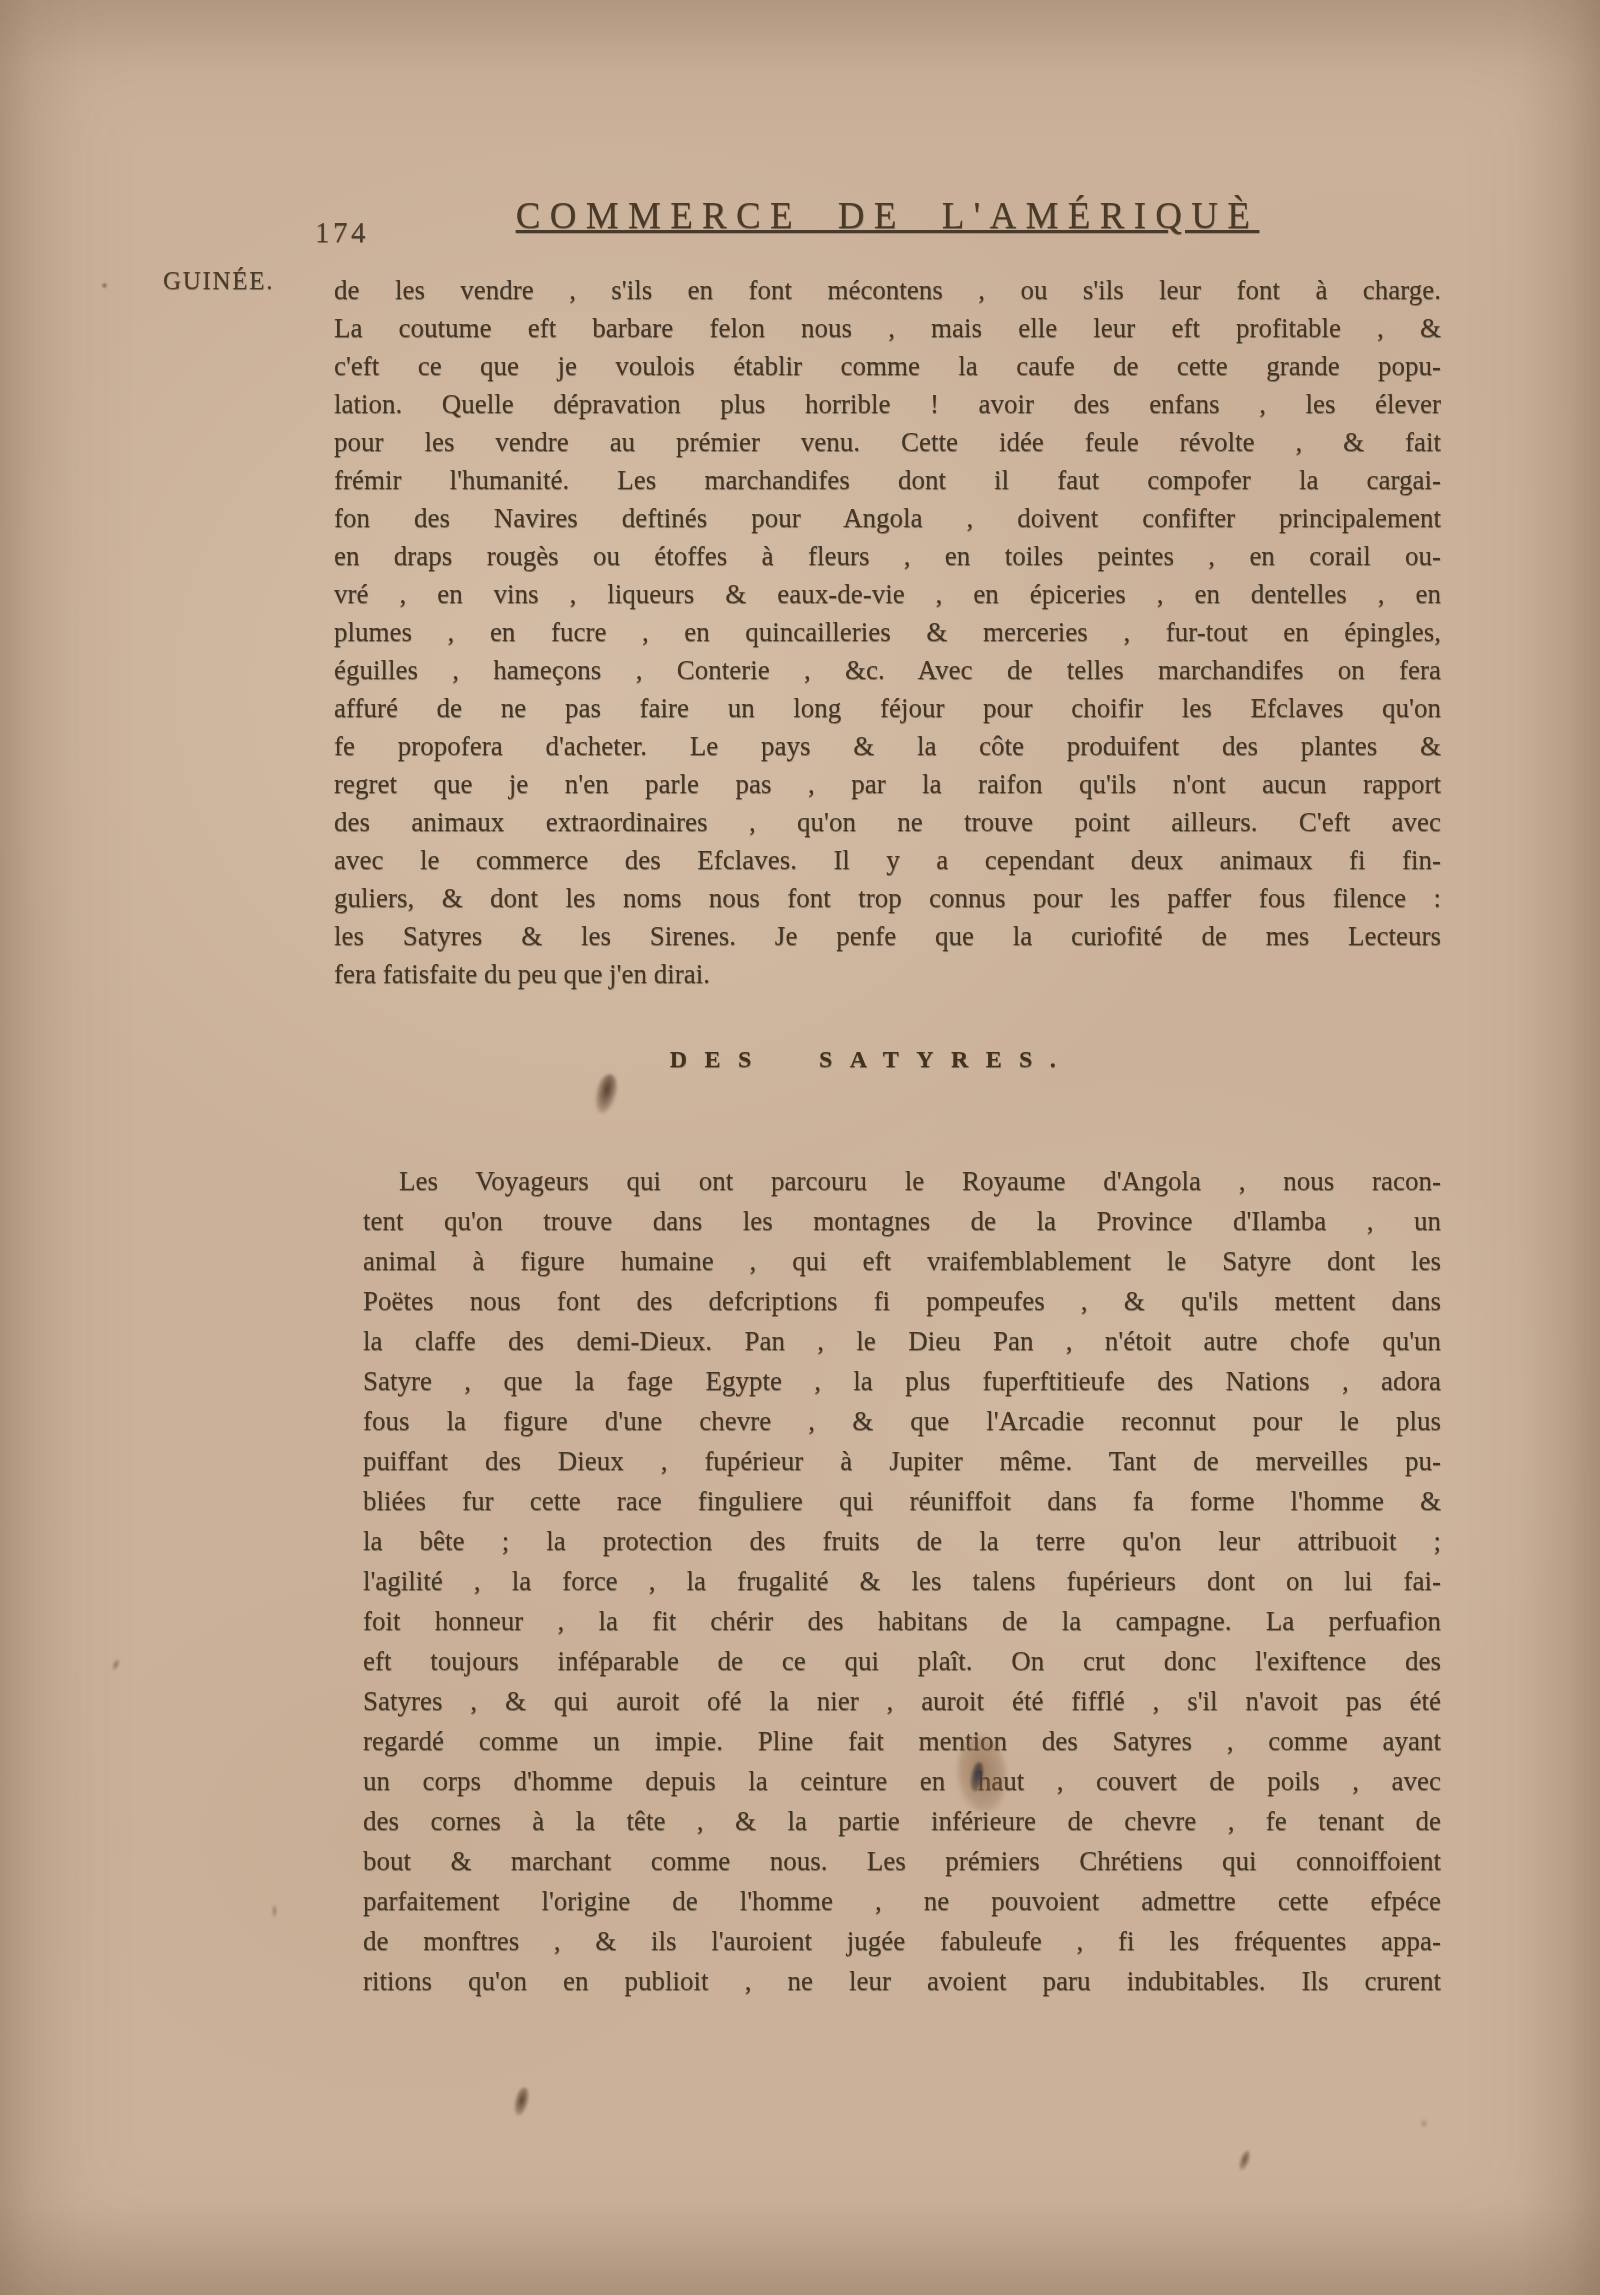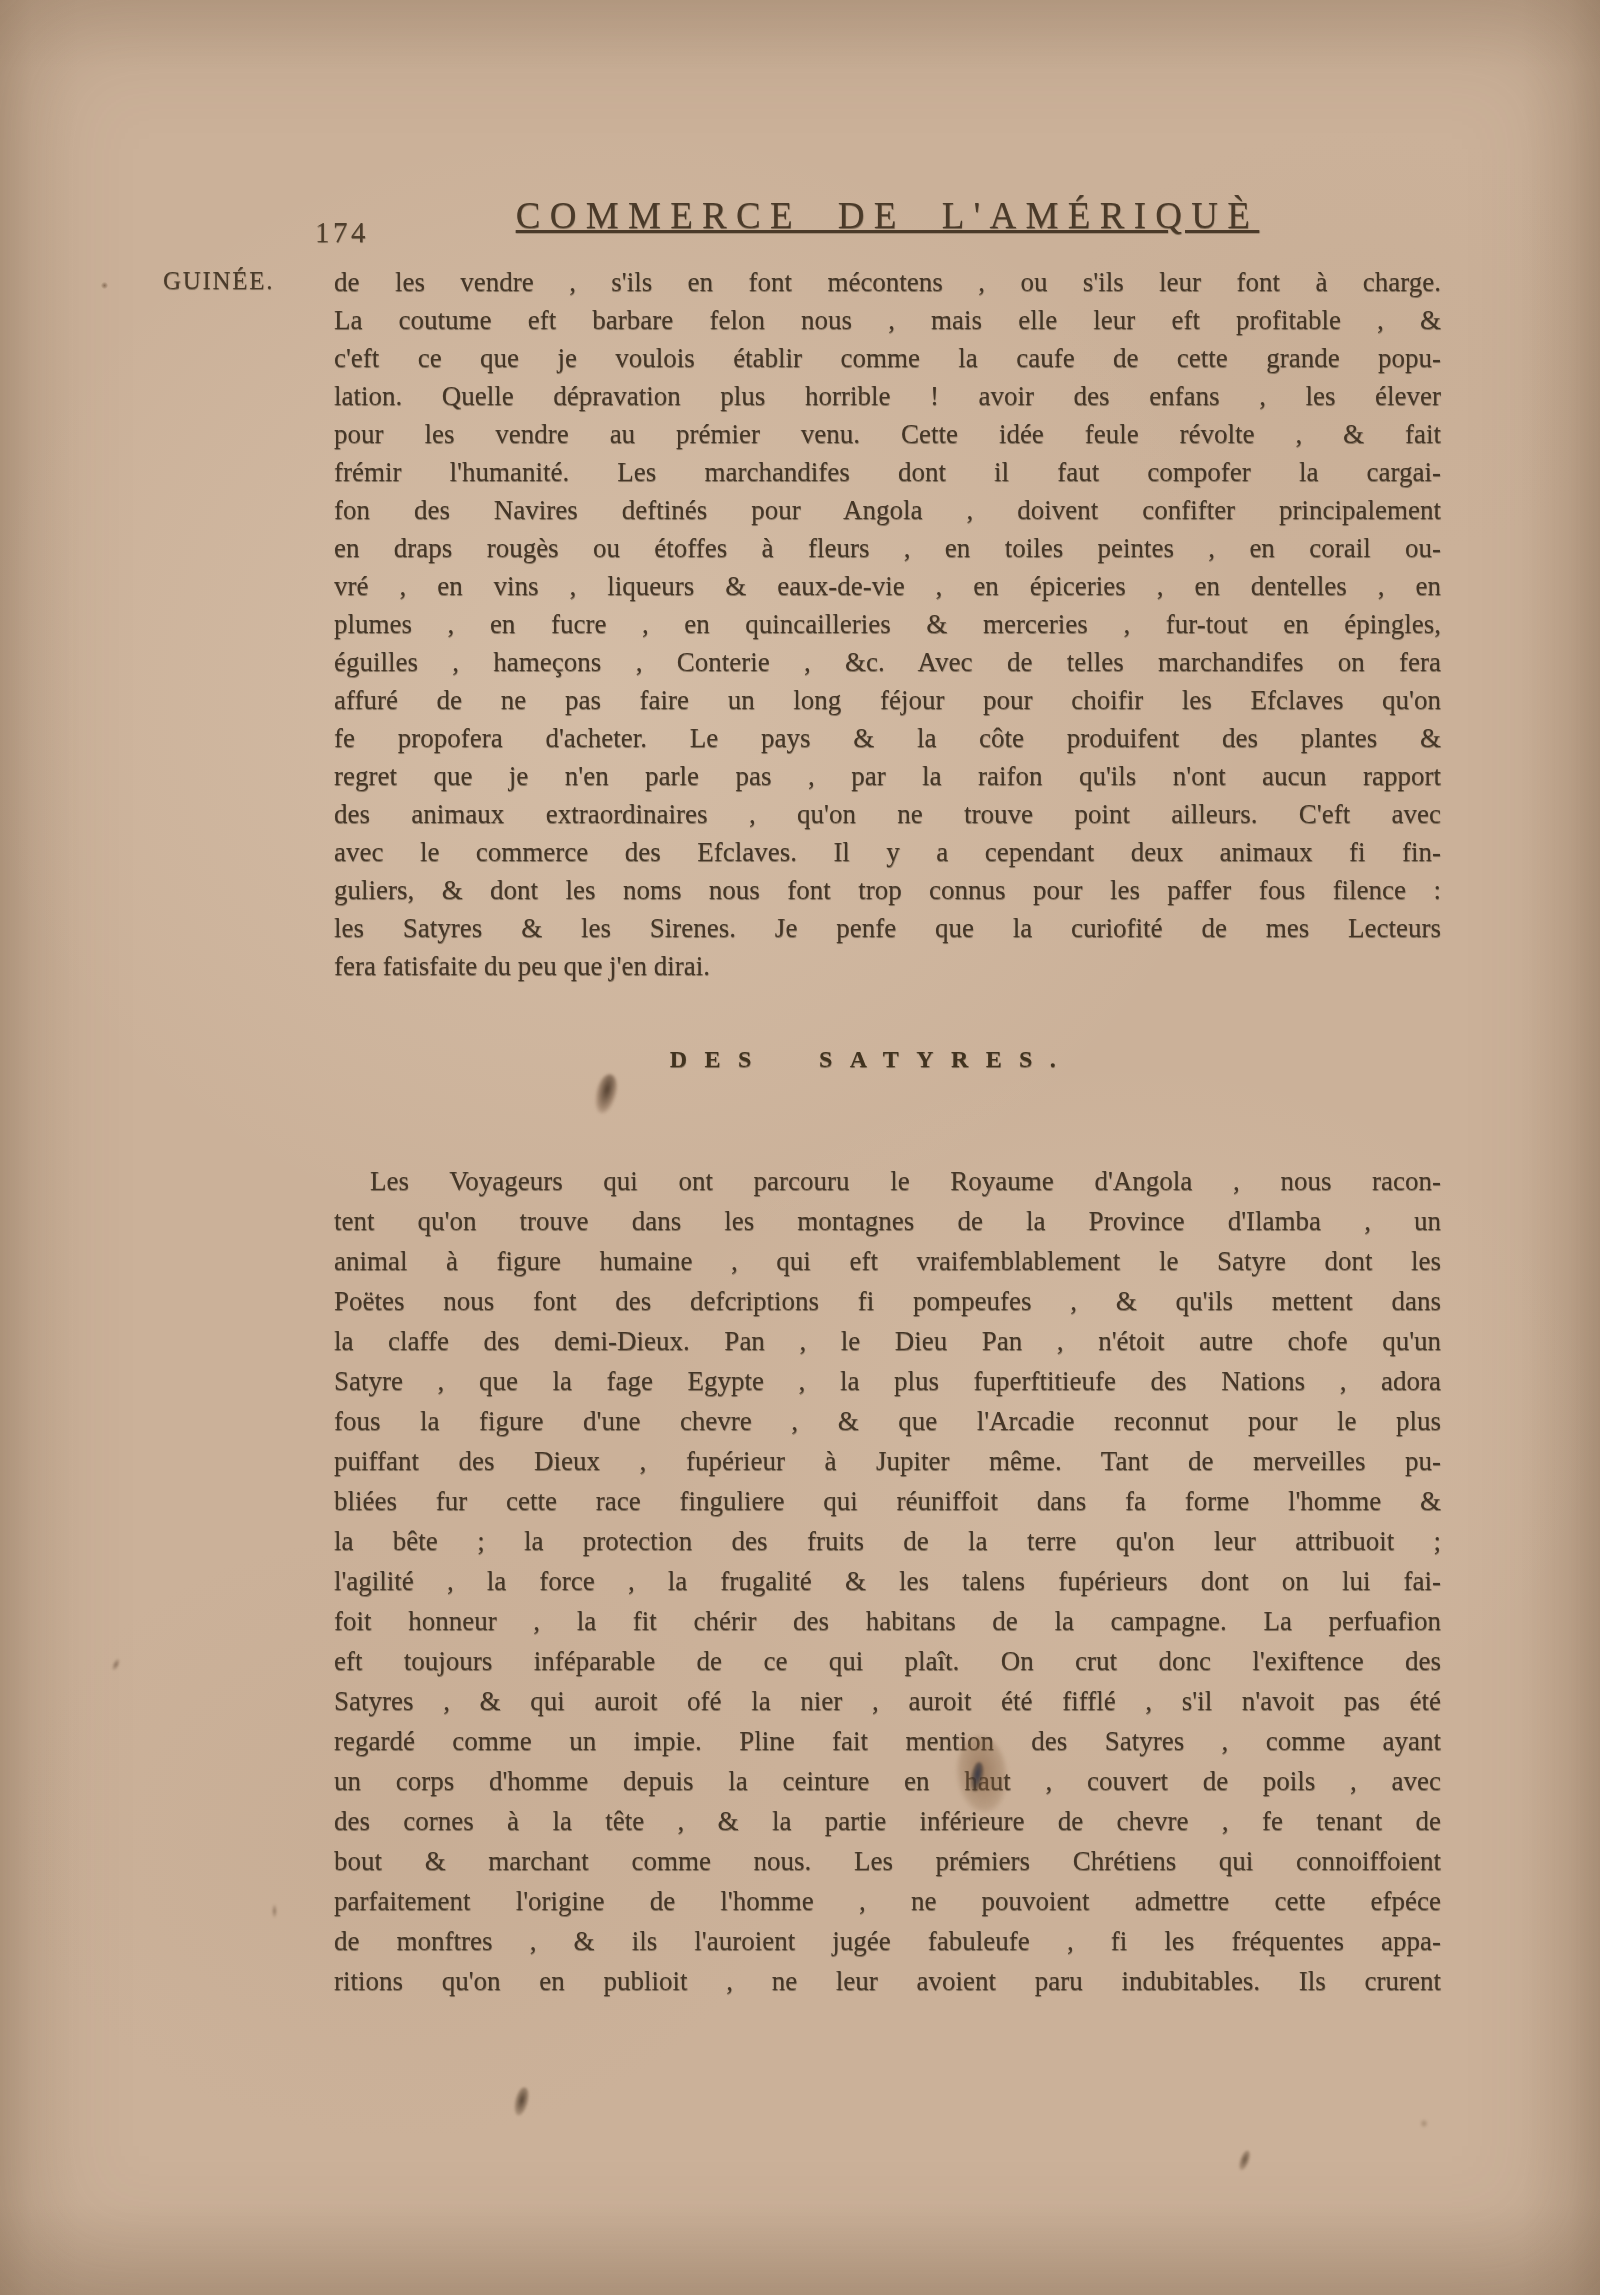--- a/index.html
+++ b/index.html
@@ -47,25 +47,25 @@
     font-size: 25px; letter-spacing: 1.7px; color: #4a3b2a;
   }
 
   .para { position: absolute; left: 334px; width: 1107px; }
   .para .line {
     text-align: justify;
     text-align-last: justify;
     font-size: 27px;
     white-space: normal;
   }
-  .para1 { top: 263px; }
+  .para1 { top: 271px; }
   .para1 .line { line-height: 38px; height: 38px; }
   .para1 .line:last-child { text-align-last: left; font-family: Liberation Serif, serif; }
   .para2 { top: 1161px; }
-  .para2 .line { line-height: 40px; height: 40px; }
+  .para2 .line { line-height: 40px; height: 40px; margin-left: 29px; }
   .para2 .line:first-child { text-indent: 36px; }
 
   .section-heading {
     position: absolute; left: 318px; top: 1046px; width: 1107px;
     margin: 0; text-align: center; font-weight: bold;
     font-size: 24px; letter-spacing: 17.4px; word-spacing: 27px;
     color: #41331f; white-space: nowrap;
   }
 
   .blot { position: absolute; pointer-events: none; border-radius: 50%; }

